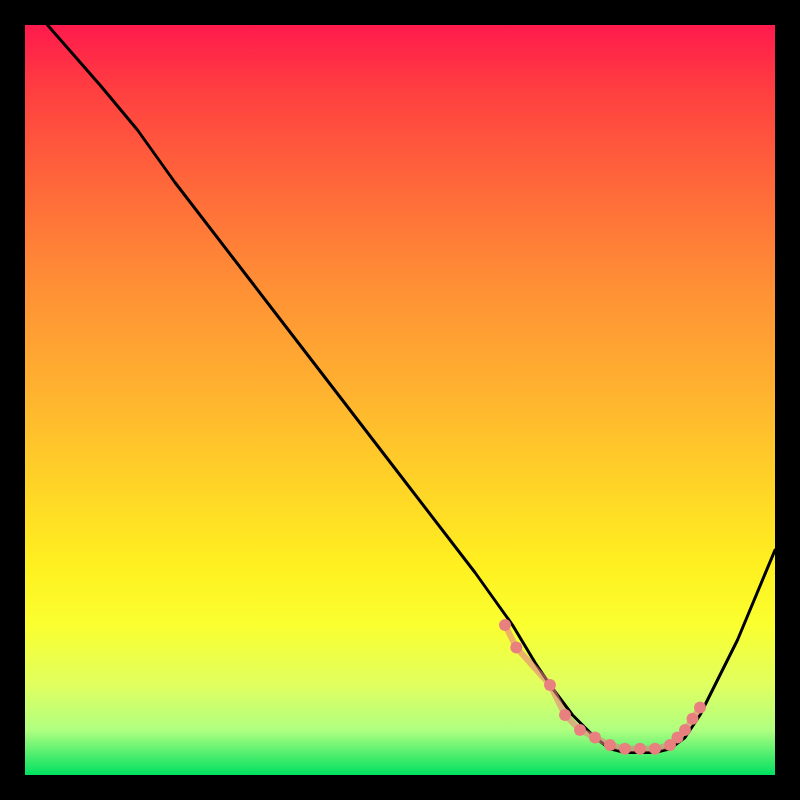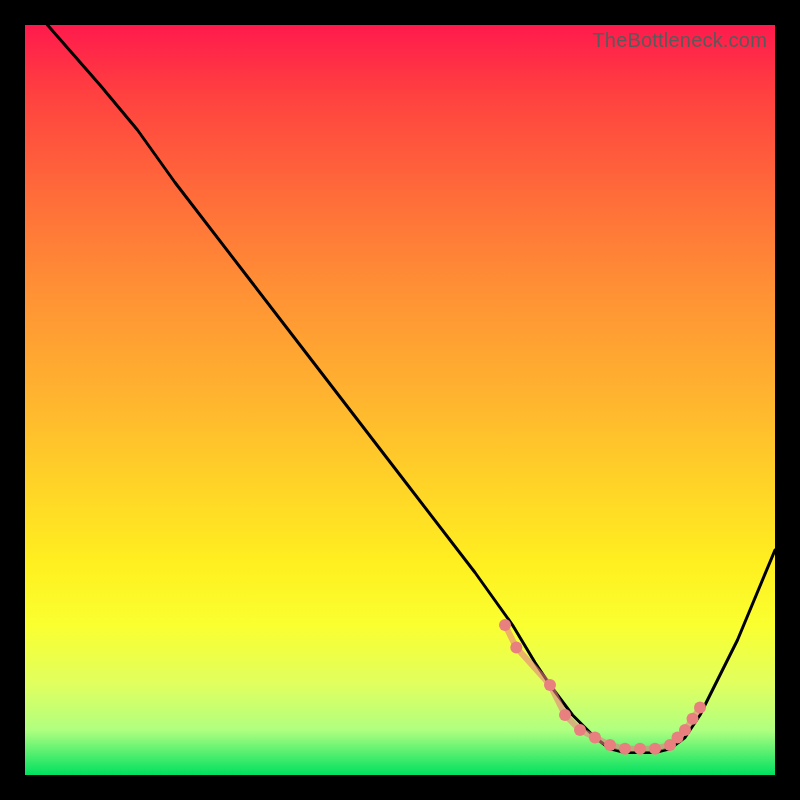--- a/index.html
+++ b/index.html
@@ -80,14 +80,13 @@
         <circle cx="615.0" cy="723.8" r="6" fill="#e98080"></circle>
         <circle cx="630.0" cy="723.8" r="6" fill="#e98080"></circle>
         <circle cx="645.0" cy="720.0" r="6" fill="#e98080"></circle>
         <circle cx="652.5" cy="712.5" r="6" fill="#e98080"></circle>
         <circle cx="660.0" cy="705.0" r="6" fill="#e98080"></circle>
         <circle cx="667.5" cy="693.8" r="6" fill="#e98080"></circle>
         <circle cx="675.0" cy="682.5" r="6" fill="#e98080"></circle>
       </g>
   </svg>
 
-  <div class="attribution">TheBottleneck.com</div>
 </div>
 
 </body></html>

